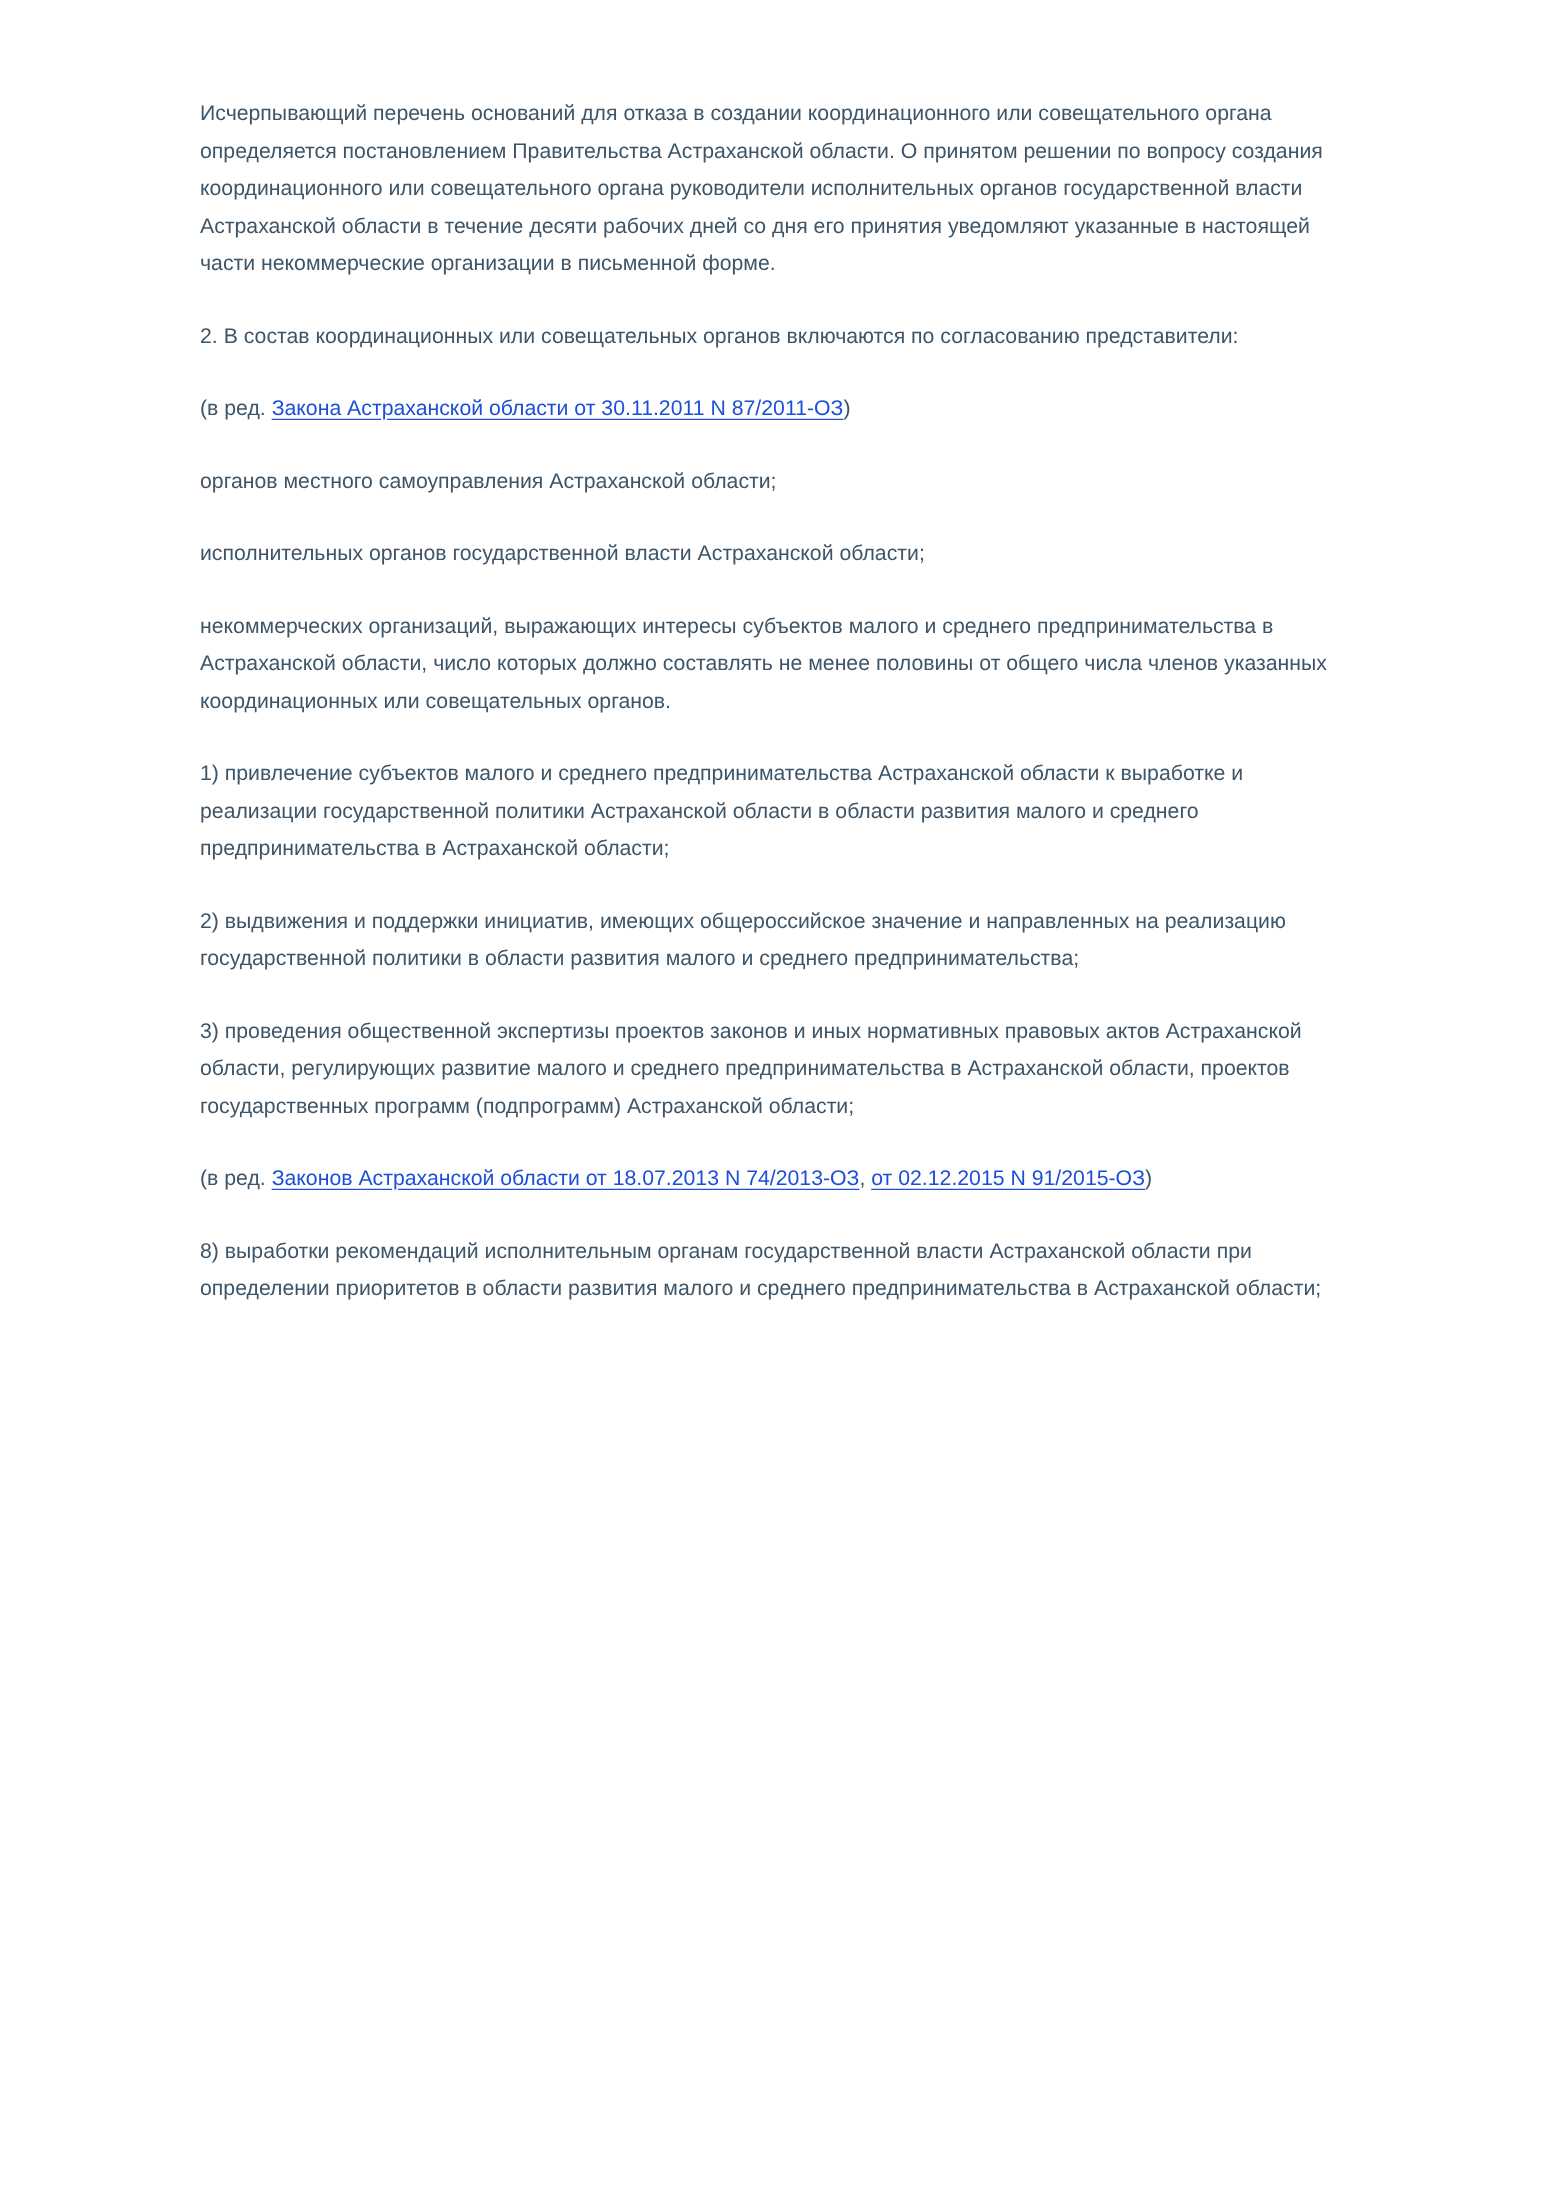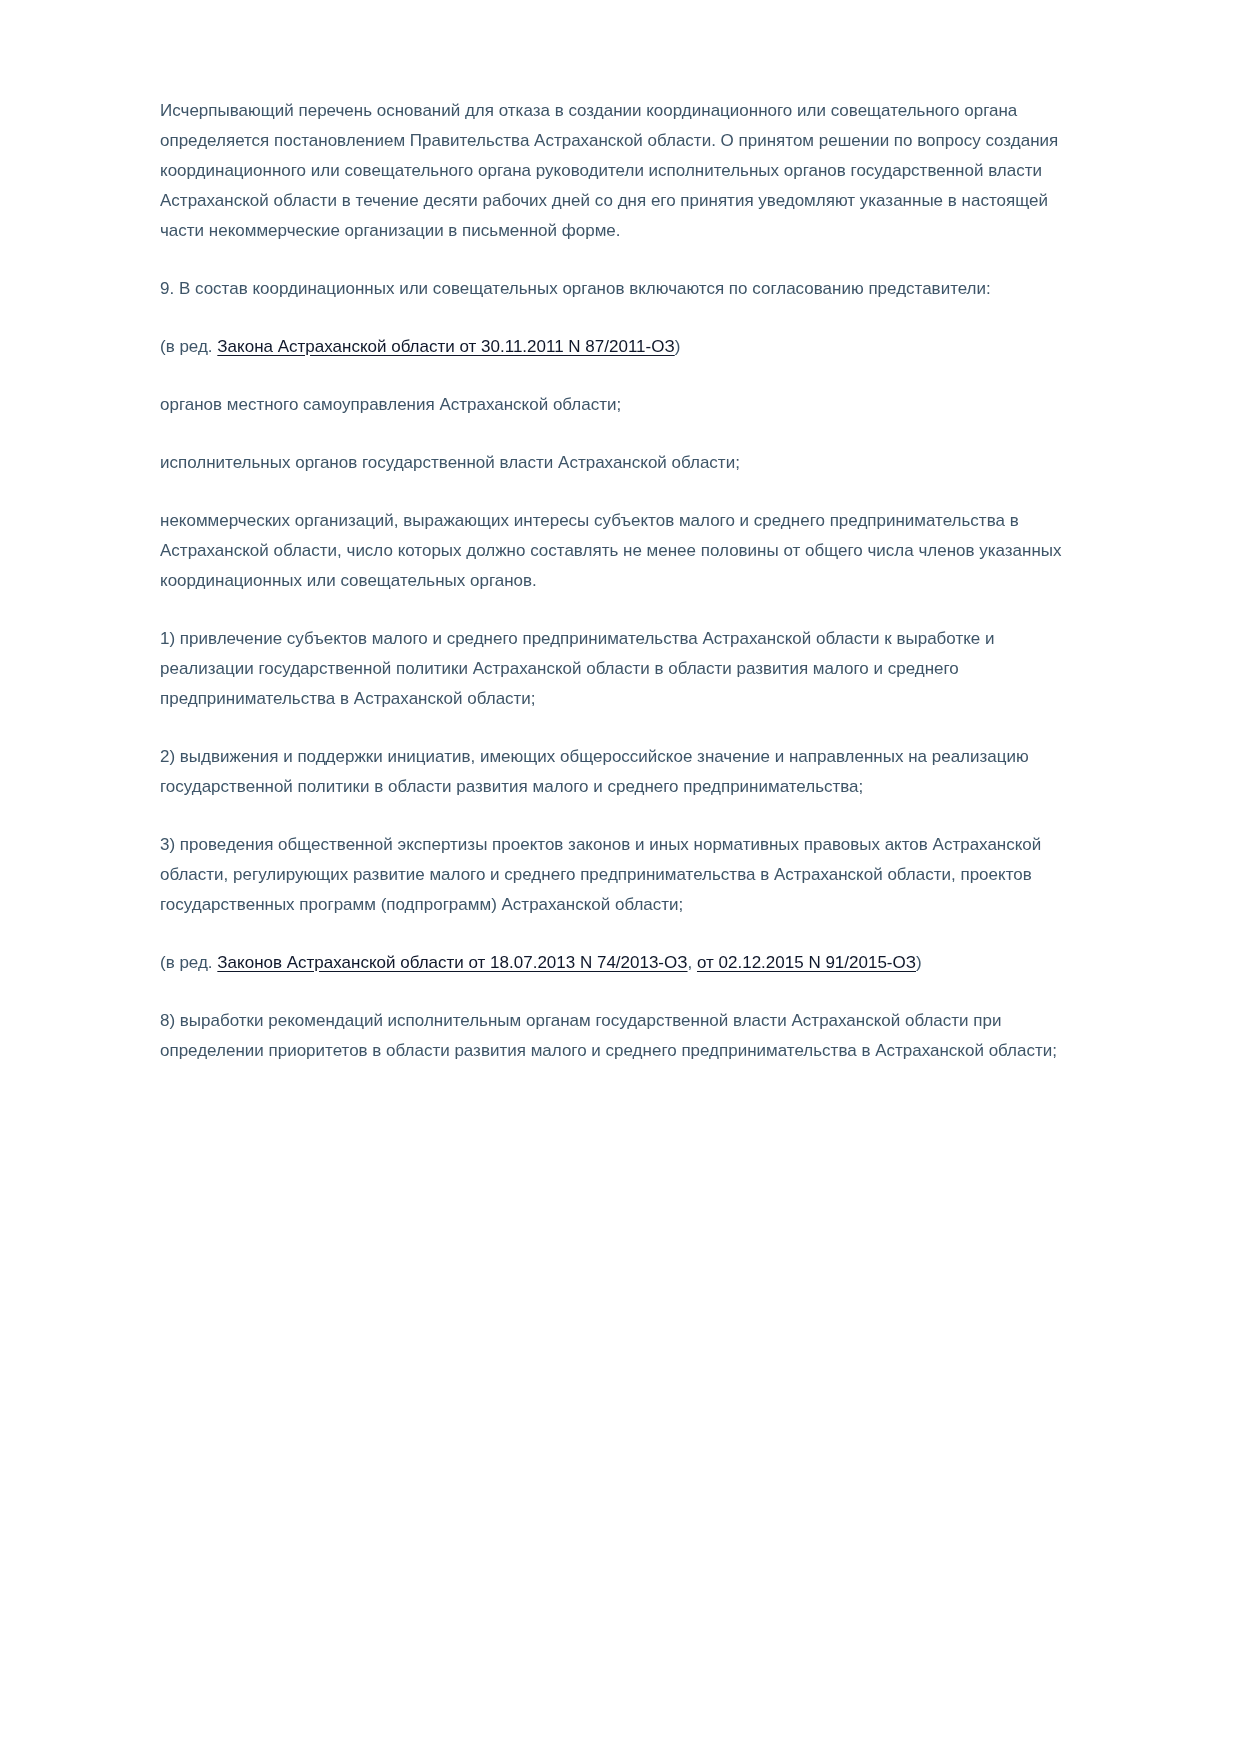--- a/index.html
+++ b/index.html
@@ -7,46 +7,46 @@
     padding: 0;
     background: #ffffff;
   }
   .page {
     position: relative;
     width: 1240px;
     height: 1754px;
     margin: 0 auto;
     background: #ffffff;
     box-sizing: border-box;
-    padding: 96px 160px 0 160px;
+    padding: 76px 160px 0 160px;
     font-family: "Liberation Sans", "DejaVu Sans", sans-serif;
     color: #3e5568;
     overflow: hidden;
   }
   .doc p {
     margin: 0 0 28px 0;
     font-size: 17px;
     line-height: 30px;
     color: #3e5568;
     text-align: left;
   }
   .doc a.law-link {
-    color: #0f172a;
+    color: #1d4ed8;
     text-decoration: underline;
     text-underline-offset: 3px;
     cursor: pointer;
   }
 </style>
 </head>
 <body>
 
 <div class="page">
   <div class="doc" id="doc">
       <p><span>Исчерпывающий перечень оснований для отказа в создании координационного или совещательного органа определяется постановлением Правительства Астраханской области. О принятом решении по вопросу создания координационного или совещательного органа руководители исполнительных органов государственной власти Астраханской области в течение десяти рабочих дней со дня его принятия уведомляют указанные в настоящей части некоммерческие организации в письменной форме.</span></p>
-      <p><span>9. В состав координационных или совещательных органов включаются по согласованию представители:</span></p>
+      <p><span>2. В состав координационных или совещательных органов включаются по согласованию представители:</span></p>
       <p><span>(в ред. </span><a class="law-link" href="#">Закона Астраханской области от 30.11.2011 N 87/2011-ОЗ</a><span>)</span></p>
       <p><span>органов местного самоуправления Астраханской области;</span></p>
       <p><span>исполнительных органов государственной власти Астраханской области;</span></p>
       <p><span>некоммерческих организаций, выражающих интересы субъектов малого и среднего предпринимательства в Астраханской области, число которых должно составлять не менее половины от общего числа членов указанных координационных или совещательных органов.</span></p>
       <p><span>1) привлечение субъектов малого и среднего предпринимательства Астраханской области к выработке и реализации государственной политики Астраханской области в области развития малого и среднего предпринимательства в Астраханской области;</span></p>
       <p><span>2) выдвижения и поддержки инициатив, имеющих общероссийское значение и направленных на реализацию государственной политики в области развития малого и среднего предпринимательства;</span></p>
       <p><span>3) проведения общественной экспертизы проектов законов и иных нормативных правовых актов Астраханской области, регулирующих развитие малого и среднего предпринимательства в Астраханской области, проектов государственных программ (подпрограмм) Астраханской области;</span></p>
       <p><span>(в ред. </span><a class="law-link" href="#">Законов Астраханской области от 18.07.2013 N 74/2013-ОЗ</a><span>, </span><a class="law-link" href="#">от 02.12.2015 N 91/2015-ОЗ</a><span>)</span></p>
       <p><span>8) выработки рекомендаций исполнительным органам государственной власти Астраханской области при определении приоритетов в области развития малого и среднего предпринимательства в Астраханской области;</span></p>
     </div>

